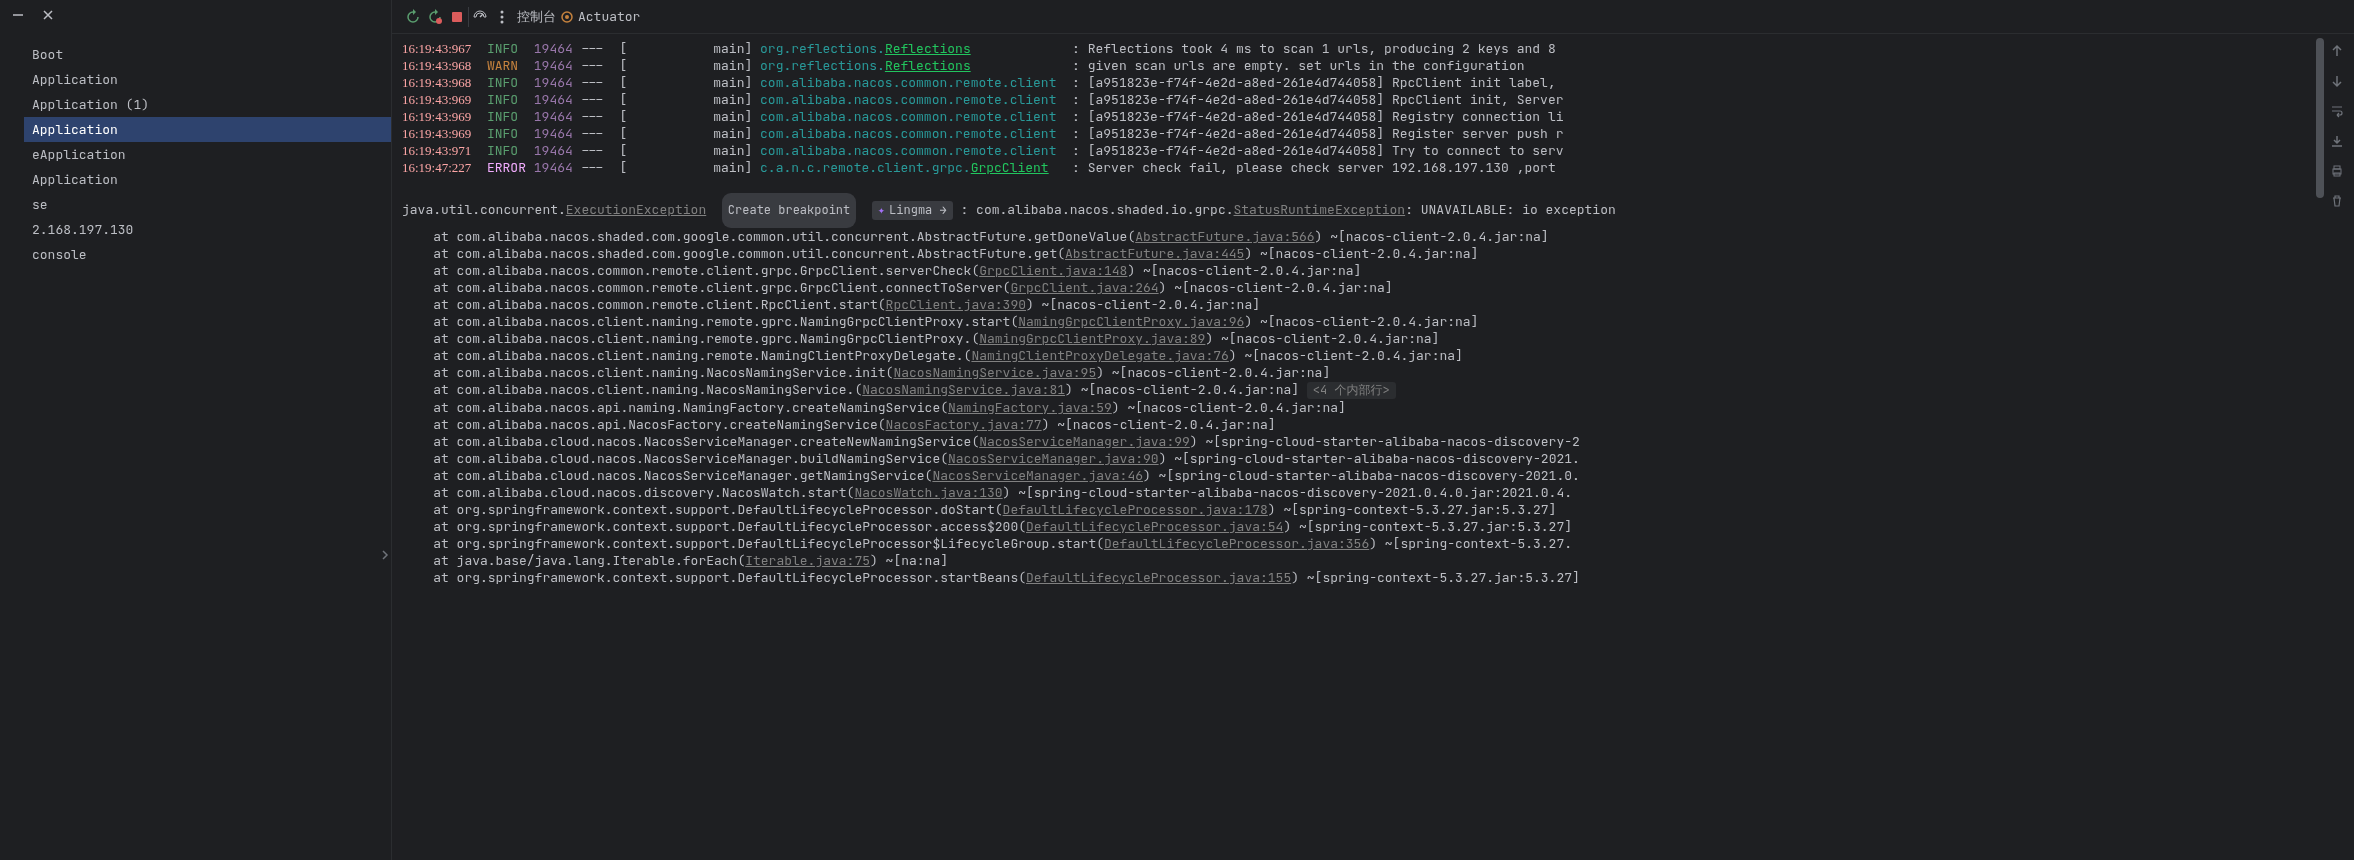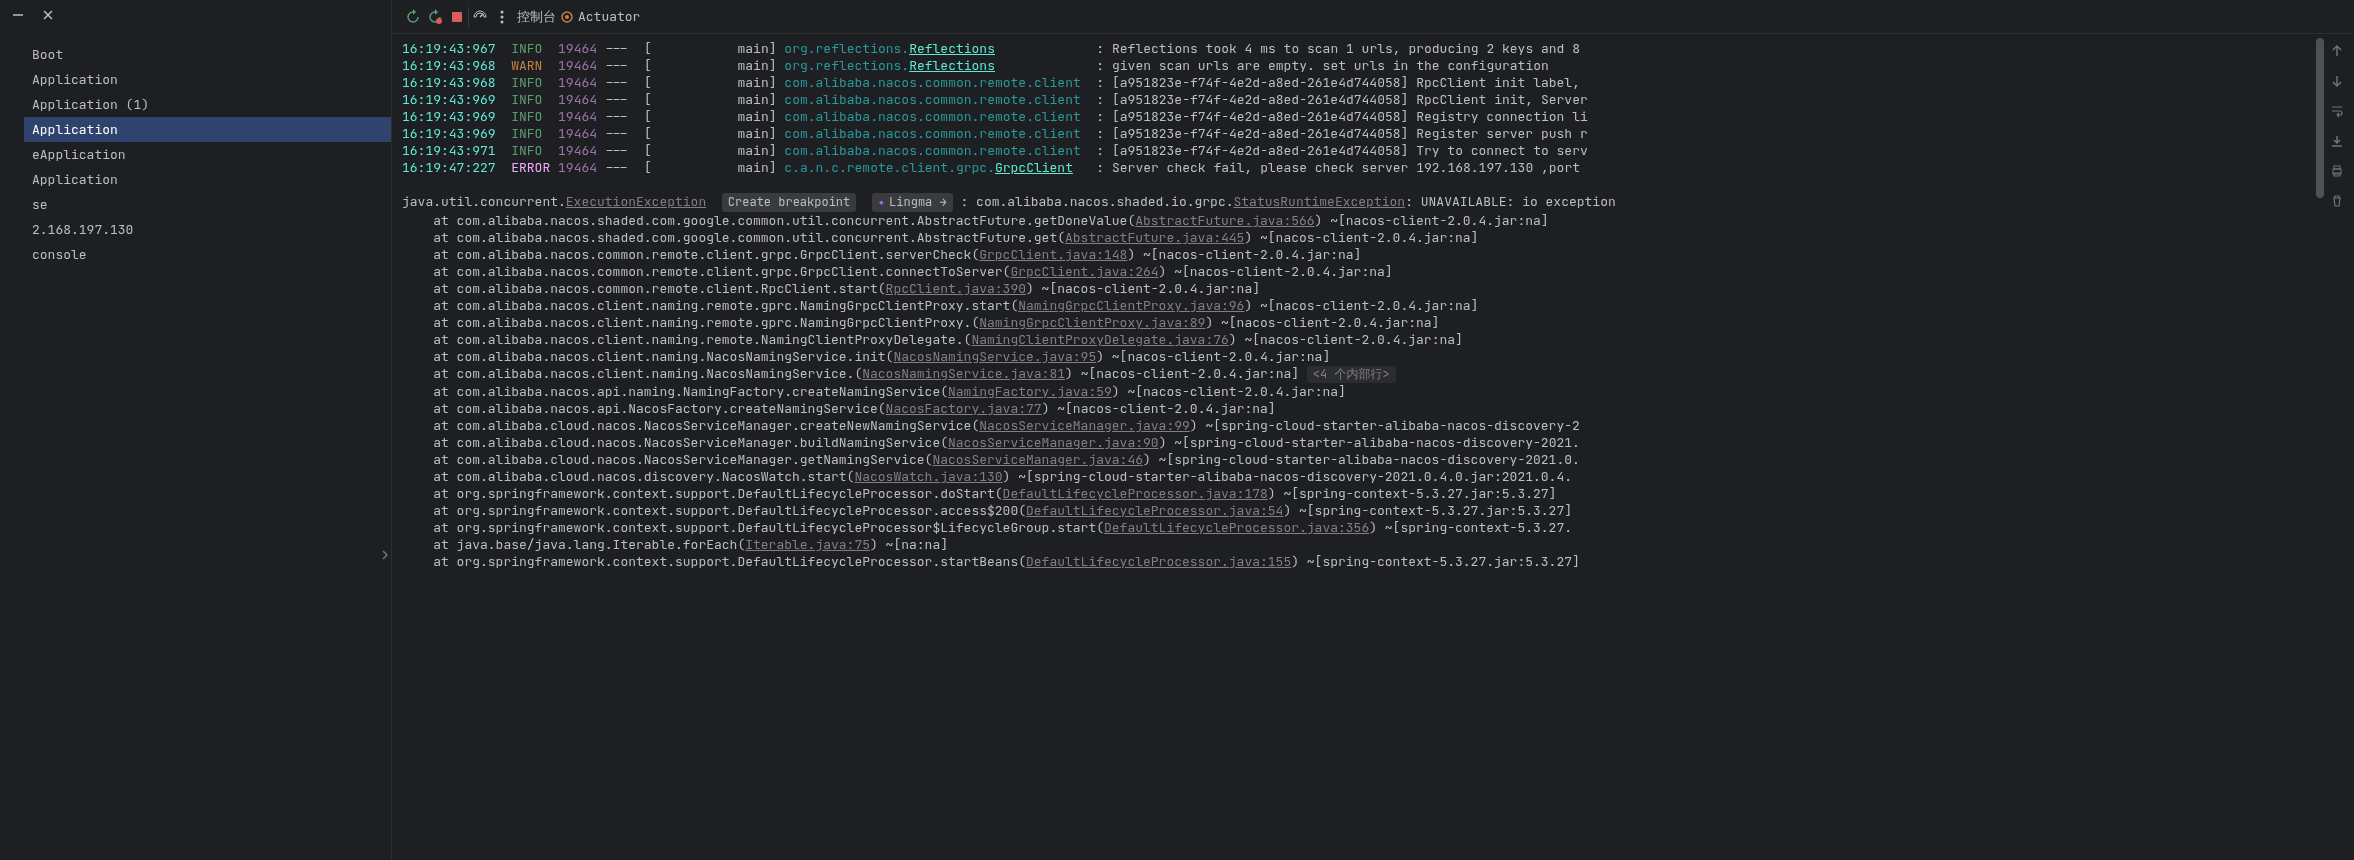--- a/index.html
+++ b/index.html
@@ -66,45 +66,45 @@
   flex: 1;
   overflow: hidden;
   padding: 6px 0 0 10px;
   font-size: 13px;
   line-height: 17px;
   font-family: "JetBrains Mono", Consolas, monospace;
   white-space: pre;
   position: relative;
 }
 .log-line { color: #bcbec4; }
-.ts { color: #5eead4; }
+.ts { color: #fca5a5; font-family: Liberation Serif, serif; }
 .lvl-info { color: #5a9e6f; }
 .lvl-warn { color: #c5823e; }
 .lvl-error { color: #f0abfc; }
 .pid { color: #9876aa; }
 .thread { color: #bcbec4; }
 .logger { color: #299999; }
-.logger-u { color: #5eead4; text-decoration: underline; }
+.logger-u { color: #22c55e; text-decoration: underline; }
 .col { color: #bcbec4; }
 .msg { color: #bcbec4; }
 .link { color: #808080; text-decoration: underline; }
 .inline-badge {
   display: inline-block;
   background: #2b2d30;
   color: #808080;
   padding: 0 6px;
   border-radius: 3px;
   font-size: 12px;
 }
 .create-bp {
   display: inline-block;
   background: #393b40;
   color: #bcbec4;
-  padding: 1px 6px;
-  border-radius: 3px;
+  padding: 9px 6px;
+  border-radius: 9px;
   font-size: 12px;
 }
 .lingma {
   display: inline-flex;
   align-items: center;
   gap: 4px;
   background: #393b40;
   color: #bcbec4;
   padding: 1px 6px;
   border-radius: 3px;

